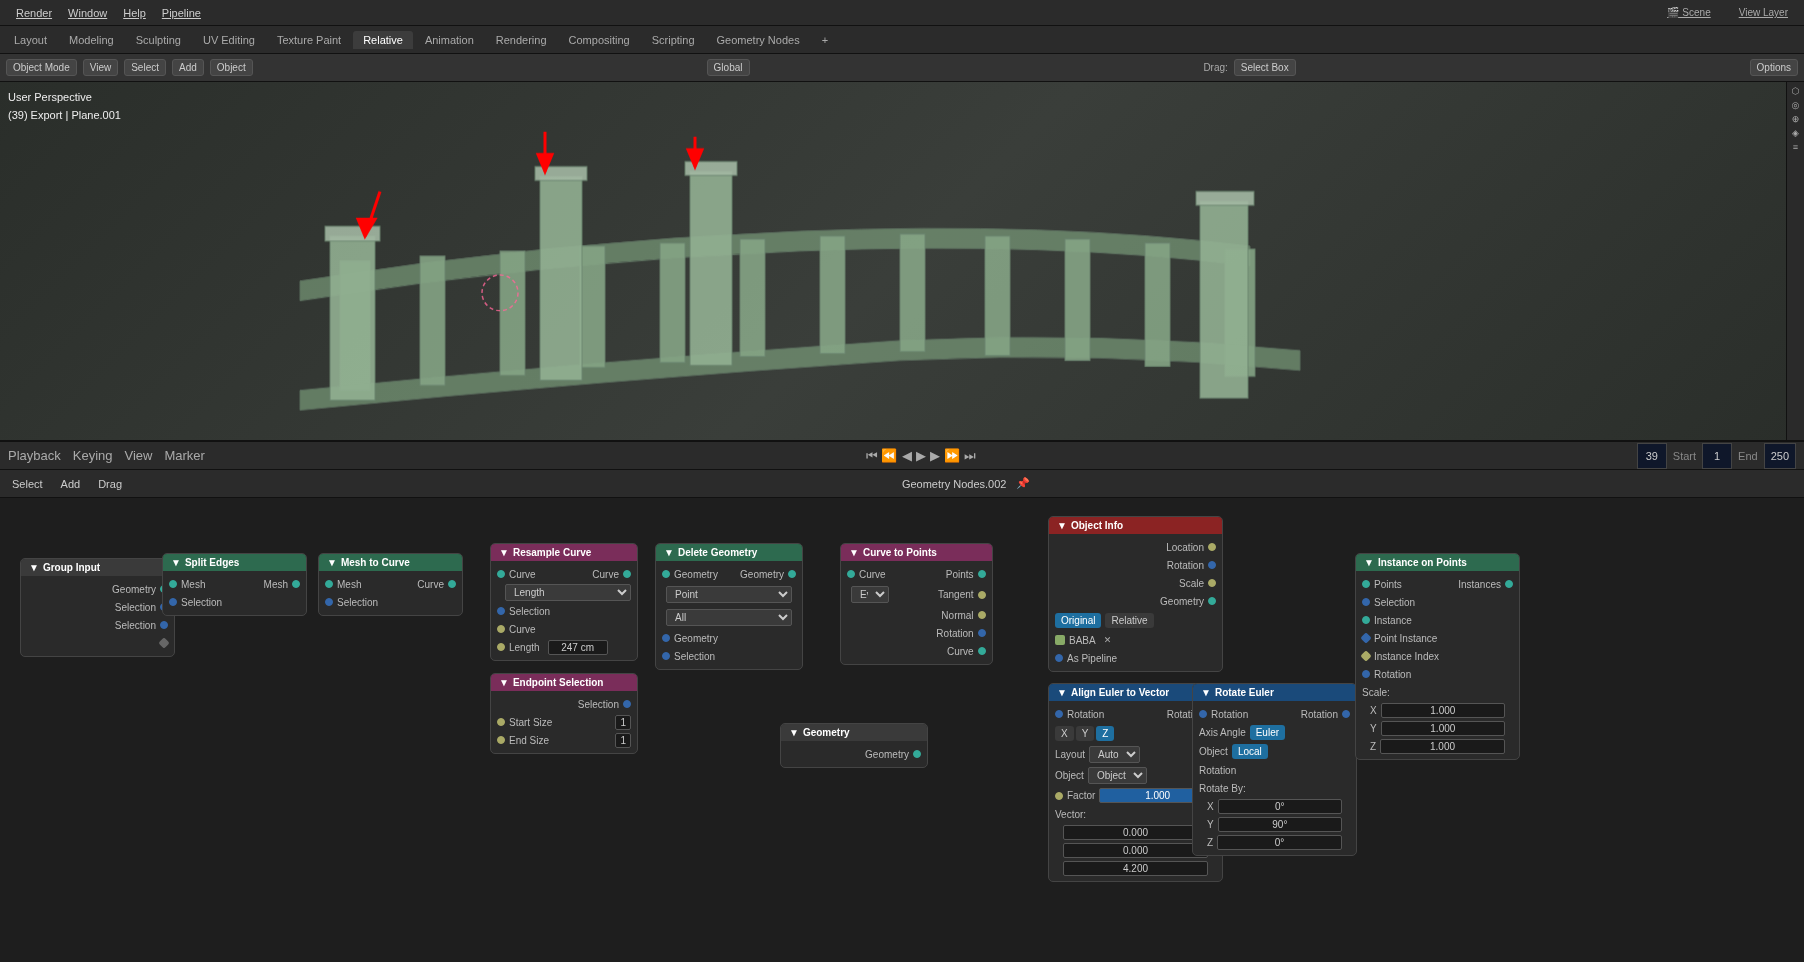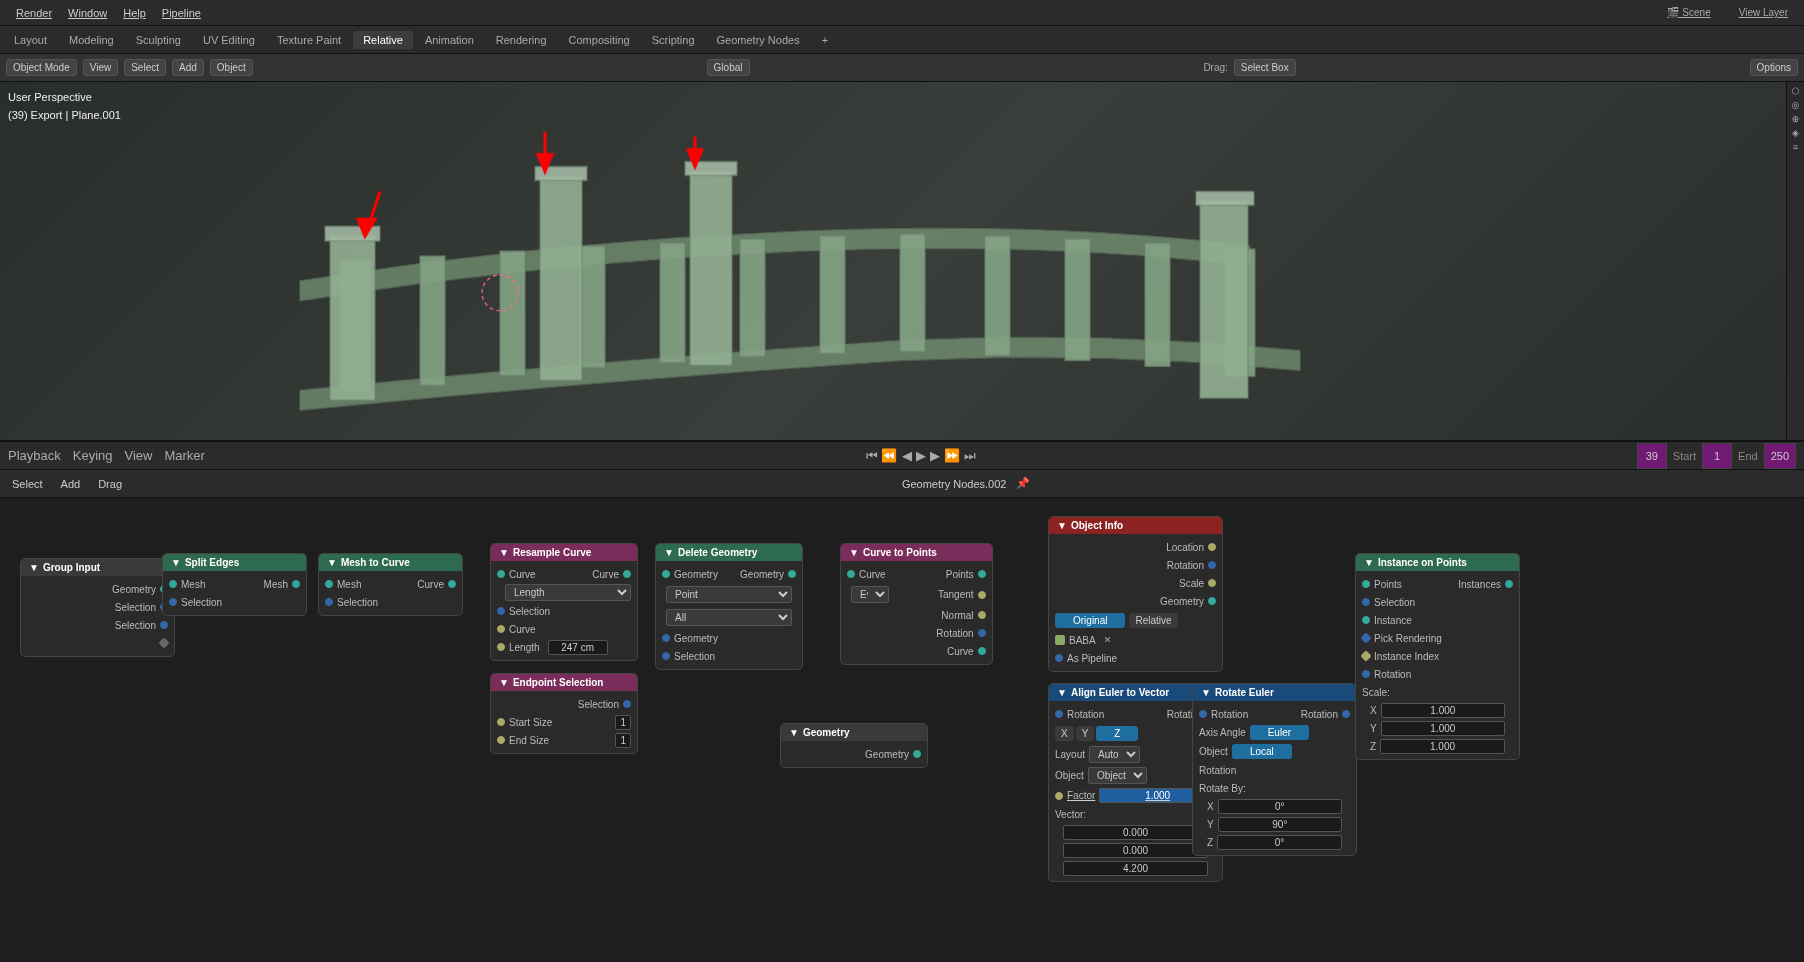--- a/index.html
+++ b/index.html
@@ -92,21 +92,21 @@
     .playback-bar {
       background: #2b2b2b;
       height: 28px;
       display: flex;
       align-items: center;
       padding: 0 8px;
       gap: 12px;
       border-bottom: 1px solid #111;
     }
     .playback-btn { color: #aaa; cursor: pointer; font-size: 13px; }
-    .playback-number { background: #701a75; border: 1px solid #444; padding: 6px 6px; font-size: 11px; color: #ccc; min-width: 30px; text-align: center; }
+    .playback-number { background: #0f172a; border: 1px solid #444; padding: 6px 6px; font-size: 11px; color: #ccc; min-width: 30px; text-align: center; }
 
     
     .node-toolbar {
       background: #2b2b2b;
       height: 28px;
       display: flex;
       align-items: center;
       padding: 0 8px;
       gap: 10px;
       border-bottom: 1px solid #111;
@@ -191,21 +191,21 @@
       width: 100%; height: 100%;
       pointer-events: none;
       overflow: visible;
     }
 
     
     .btn-blue-active {
       background: #1e6fa0;
       color: #fff;
       border: none;
-      padding: 2px 18px;
+      padding: 2px 6px;
       border-radius: 3px;
       font-size: 10px;
     }
     .btn-inactive {
       background: #3a3a3a;
       color: #ccc;
       border: none;
       padding: 2px 6px;
       border-radius: 3px;
       font-size: 10px;
@@ -687,21 +687,21 @@
         <select class="node-dropdown">
           <option>Auto</option>
         </select>
       </div>
       <div class="node-row" style="gap:4px;padding:2px 6px;">
         <span class="node-label">Object</span>
         <select class="node-dropdown">
           <option>Object</option>
         </select>
       </div>
-      <div class="node-row" style="padding:2px 6px;text-decoration:underline;">
+      <div class="node-row" style="padding:2px 6px;">
         <div class="node-socket socket-yellow"></div>
         <span class="node-label">Factor</span>
         <div class="node-value-field" style="flex:1;background:#2060a0;color:#fff;">1.000</div>
       </div>
       <div class="node-row" style="padding:2px 6px;">
         <span class="node-label">Vector:</span>
       </div>
       <div class="node-row" style="padding:1px 14px;">
         <span class="node-value-field" style="width:100%;">0.000</span>
       </div>
@@ -772,21 +772,21 @@
       <div class="node-row">
         <div class="node-socket socket-blue"></div>
         <span class="node-label">Selection</span>
       </div>
       <div class="node-row">
         <div class="node-socket socket-green"></div>
         <span class="node-label">Instance</span>
       </div>
       <div class="node-row">
         <div class="node-socket socket-blue" style="border-radius:2px;transform:rotate(45deg);"></div>
-        <span class="node-label">Pick Rendering</span>
+        <span class="node-label">Point Instance</span>
       </div>
       <div class="node-row">
         <div class="node-socket socket-yellow" style="border-radius:2px;transform:rotate(45deg);"></div>
         <span class="node-label">Instance Index</span>
       </div>
       <div class="node-row">
         <div class="node-socket socket-blue"></div>
         <span class="node-label">Rotation</span>
       </div>
       <div class="node-row" style="padding:2px 6px;">

